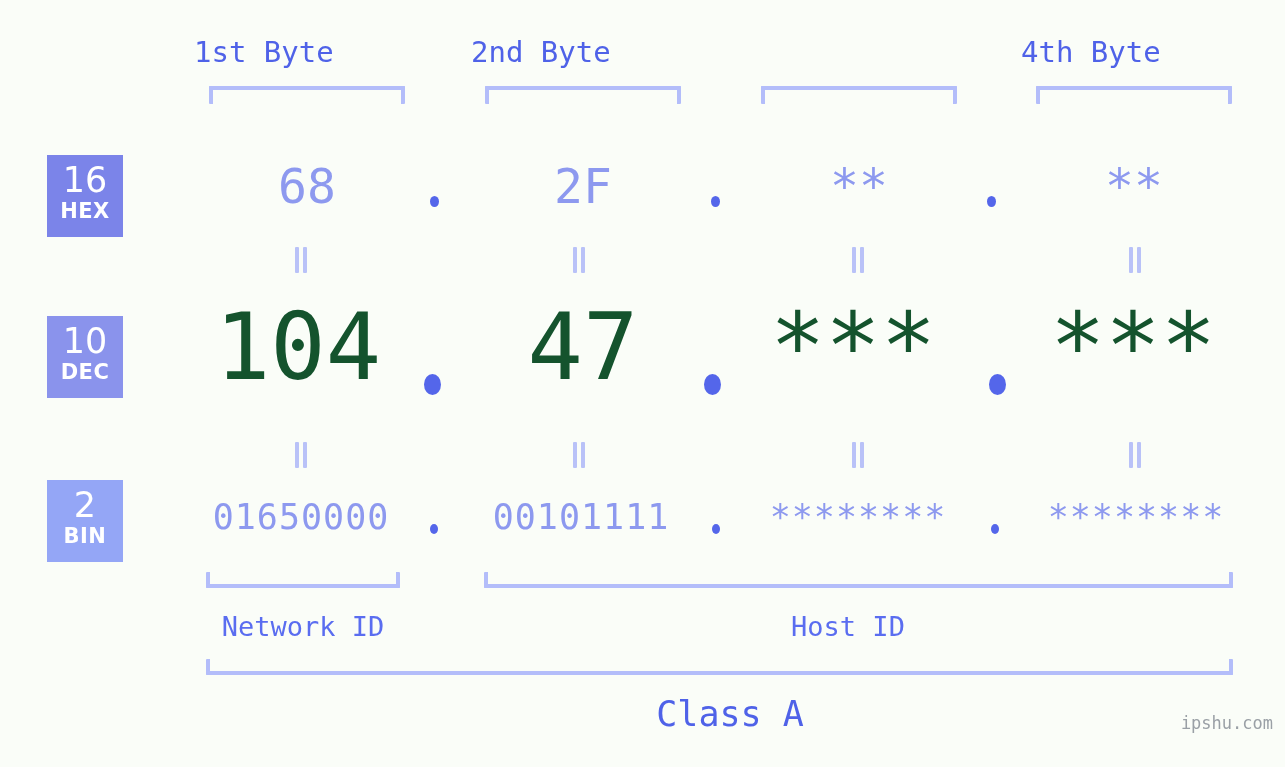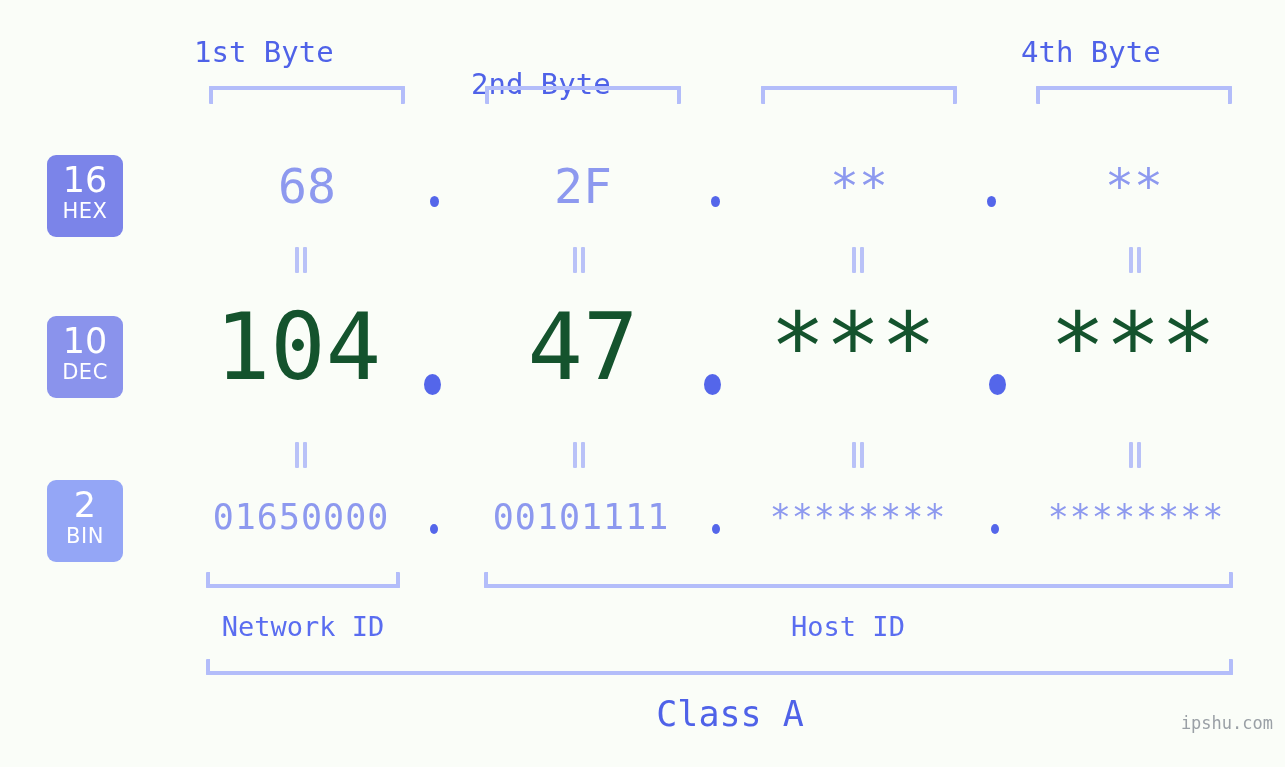--- a/index.html
+++ b/index.html
@@ -51,38 +51,38 @@
     border-top: none;
     height: 16px;
   }
 
   
   .base-badge {
     position: absolute;
     left: 47px;
     width: 76px;
     height: 82px;
-    border-radius: 9px;
+    border-radius: 0;
     color: #ffffff;
     text-align: center;
     font-family: "DejaVu Sans", sans-serif;
     box-sizing: border-box;
     padding-top: 6px;
   }
   .base-badge .num {
     display: block;
     font-size: 35px;
     line-height: 38px;
     font-weight: 400;
   }
   .base-badge .nm {
     display: block;
     font-size: 21px;
     line-height: 24px;
-    font-weight: 400;
+    font-weight: 700;
     letter-spacing: 0.5px;
   }
 
   
   .cell {
     position: absolute;
     text-align: center;
     white-space: nowrap;
     font-family: "DejaVu Sans Mono", monospace;
   }
@@ -169,21 +169,21 @@
   }
 </style>
 </head>
 <body>
 
 <div id="stage">
 
   <div class="byte-header" style="left:194px; width:230px;">
     <span>1st Byte</span>
   </div>
-  <div class="byte-header" style="left:471px; width:230px;margin-top:32px;">
+  <div class="byte-header" style="left:471px; width:230px;">
     <span>2nd Byte</span>
   </div>
   <div class="byte-header" style="left:1021px; width:230px;">
     <span>4th Byte</span>
   </div>
 
   <div class="bracket bracket-down" style="left:209px; top:86px; width:196px;"></div>
   <div class="bracket bracket-down" style="left:485px; top:86px; width:196px;"></div>
   <div class="bracket bracket-down" style="left:761px; top:86px; width:196px;"></div>
   <div class="bracket bracket-down" style="left:1036px; top:86px; width:196px;"></div>

